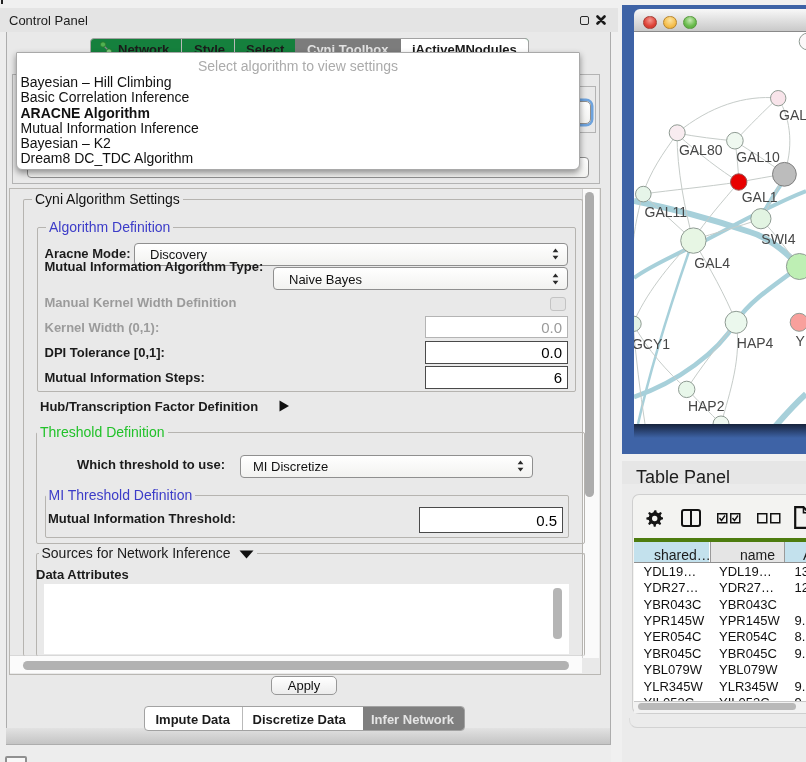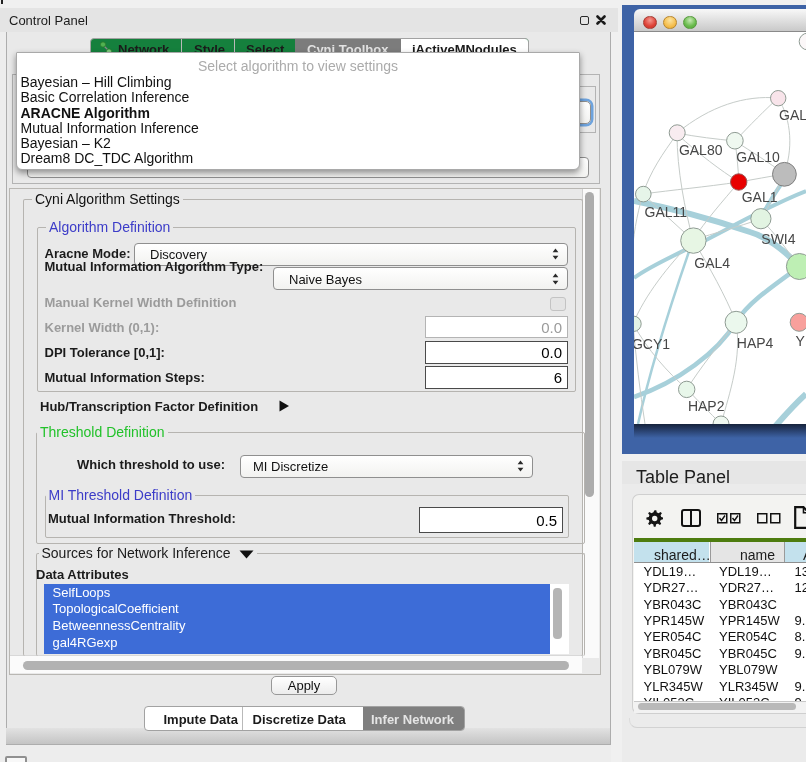--- a/index.html
+++ b/index.html
@@ -123,29 +123,28 @@
     </div>
 
 <div class="grp" style="left:35.5px;top:552.5px;width:547px;height:102px;border-bottom:none;">
   <div class="gtit" style="left:2px;color:#1b1b1b;padding-right:26px;">Sources for Network Inference</div>
 </div>
 <svg class="abs" style="left:239px;top:549.5px;" width="15" height="9" viewBox="0 0 15 9">
       <path d="M0.5 0.5 L14.5 0.5 L7.5 8.5 Z" fill="#111"></path>
     </svg>
 <div class="abs lbl" style="left:36px;top:566.5px;text-align:right;">Data Attributes</div>
 <div class="abs" style="left:44px;top:583.5px;width:525px;height:70px;background:#fff;"></div>
-<div class="abs" style="left:44px;top:583.5px;width:506px;height:70px;background:#3d6cd7;color:#fff;font-size:13px;line-height:16.8px;padding-left:8.5px;box-sizing:border-box;overflow:hidden;padding-top:1px;">SelfLoops<br>TopologicalCoefficient<br>BetweennessCentrality<br>gal4RGexp</div>
 <div class="abs" style="left:553px;top:588px;width:8.5px;height:51px;background:#b5b5b5;border-radius:4px;"></div>
 
 <div class="abs" style="left:271px;top:675.5px;width:66px;height:19.5px;background:linear-gradient(#ffffff,#ececec);border:1px solid #989898;border-radius:5px;box-sizing:border-box;text-align:center;font-size:13px;color:#111;line-height:18px;">Apply</div>
 
 <div id="bottabs" class="abs" style="left:144px;top:706px;width:321px;height:24.5px;background:#fff;border:1px solid #a2a2a2;border-radius:4px;overflow:hidden;box-sizing:border-box;">
   <div class="abs" style="left:97px;top:0;width:1px;height:25px;background:#b9b9b9;"></div>
   <div class="abs" style="left:217.5px;top:0;width:103.5px;height:25px;background:#7f7f7f;"></div>
-  <div class="abs lbl" style="left:10.5px;top:5px;margin-left:8px;">Impute Data</div>
+  <div class="abs lbl" style="left:10.5px;top:5px;">Impute Data</div>
   <div class="abs lbl" style="left:107.5px;top:5px;">Discretize Data</div>
   <div class="abs lbl" style="left:226px;top:5px;color:#e5e5e5;">Infer Network</div>
 </div>
 
 <div class="abs" style="left:5px;top:756px;width:18px;height:10px;border:2px solid #909090;border-radius:2px;background:#f8f8f8;"></div>
 
 <div class="abs" style="left:16px;top:51.5px;width:564px;height:118px;background:#fff;border:1px solid #a9a9a9;border-radius:1px 1px 6px 6px;box-shadow:0 3px 6px rgba(0,0,0,0.42);box-sizing:border-box;">
   <div style="position:absolute;left:0;top:5.5px;width:100%;text-align:center;font-size:14px;color:#ababab;">Select algorithm to view settings</div>
   <div style="position:absolute;left:3.5px;top:22.5px;font-size:14px;color:#111;line-height:15.3px;white-space:nowrap;">Bayesian – Hill Climbing<br>Basic Correlation Inference<br><b>ARACNE Algorithm</b><br>Mutual Information Inference<br>Bayesian – K2<br>Dream8 DC_TDC Algorithm</div>
 </div>

